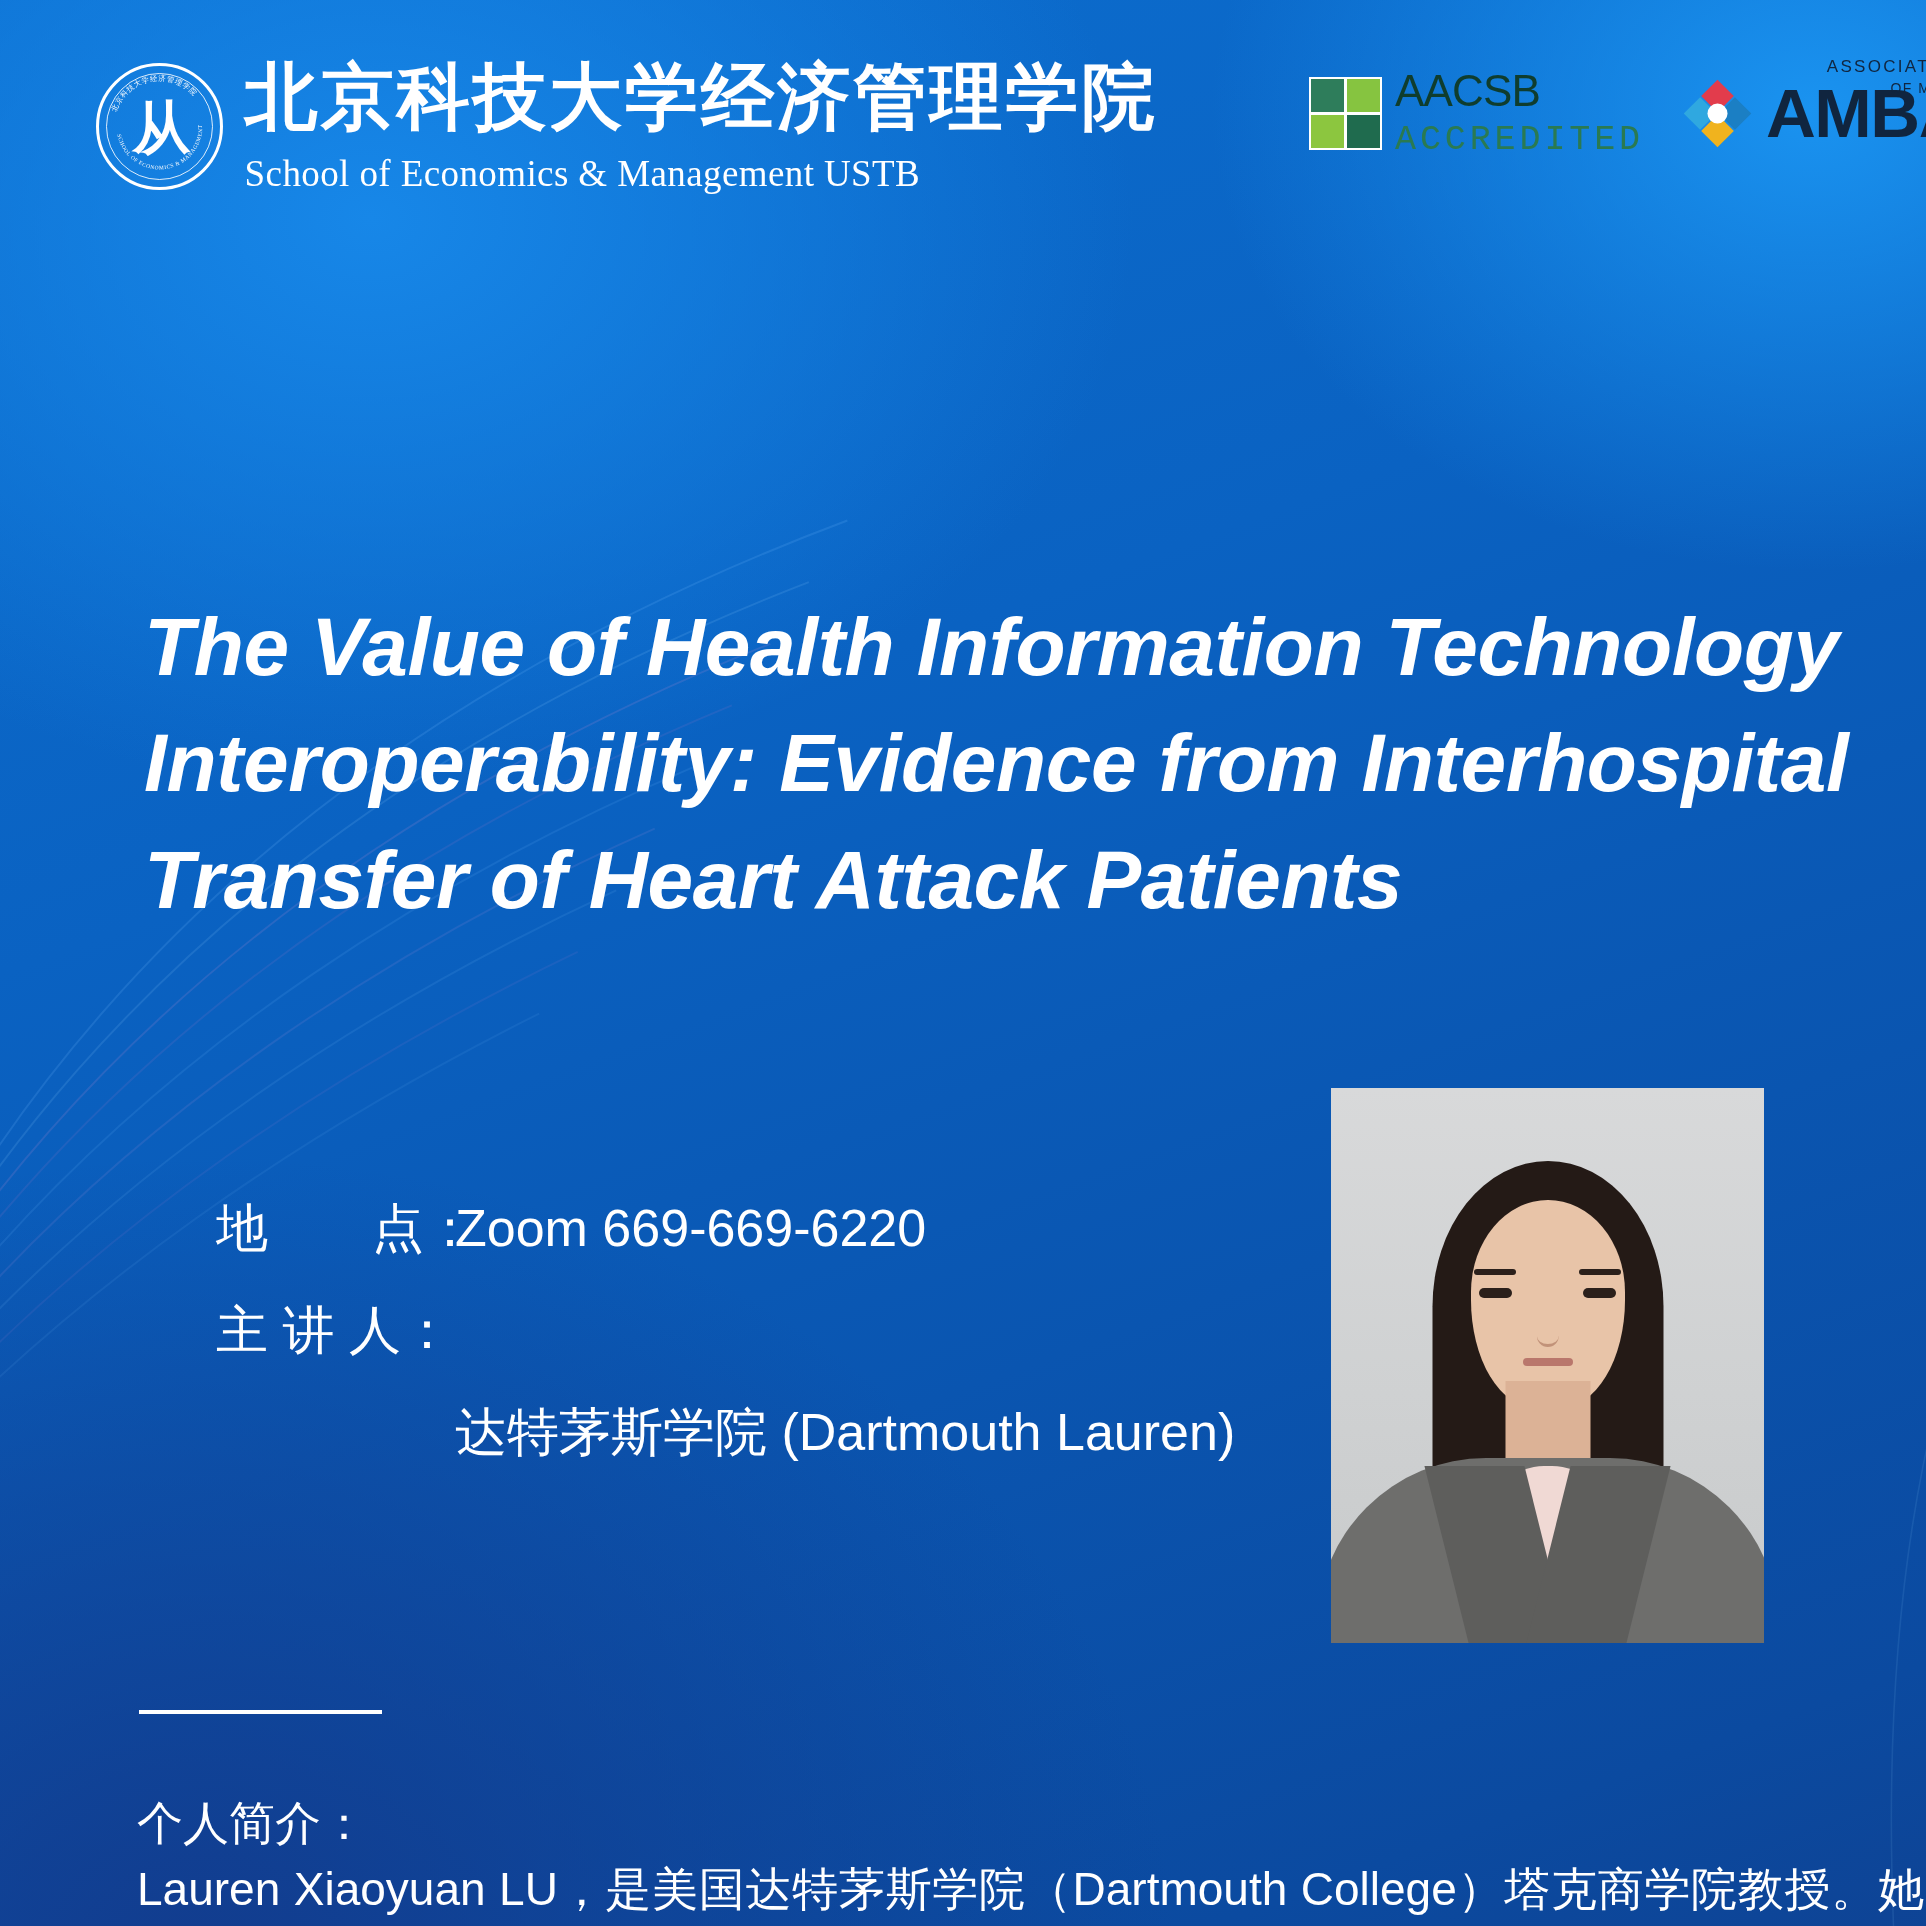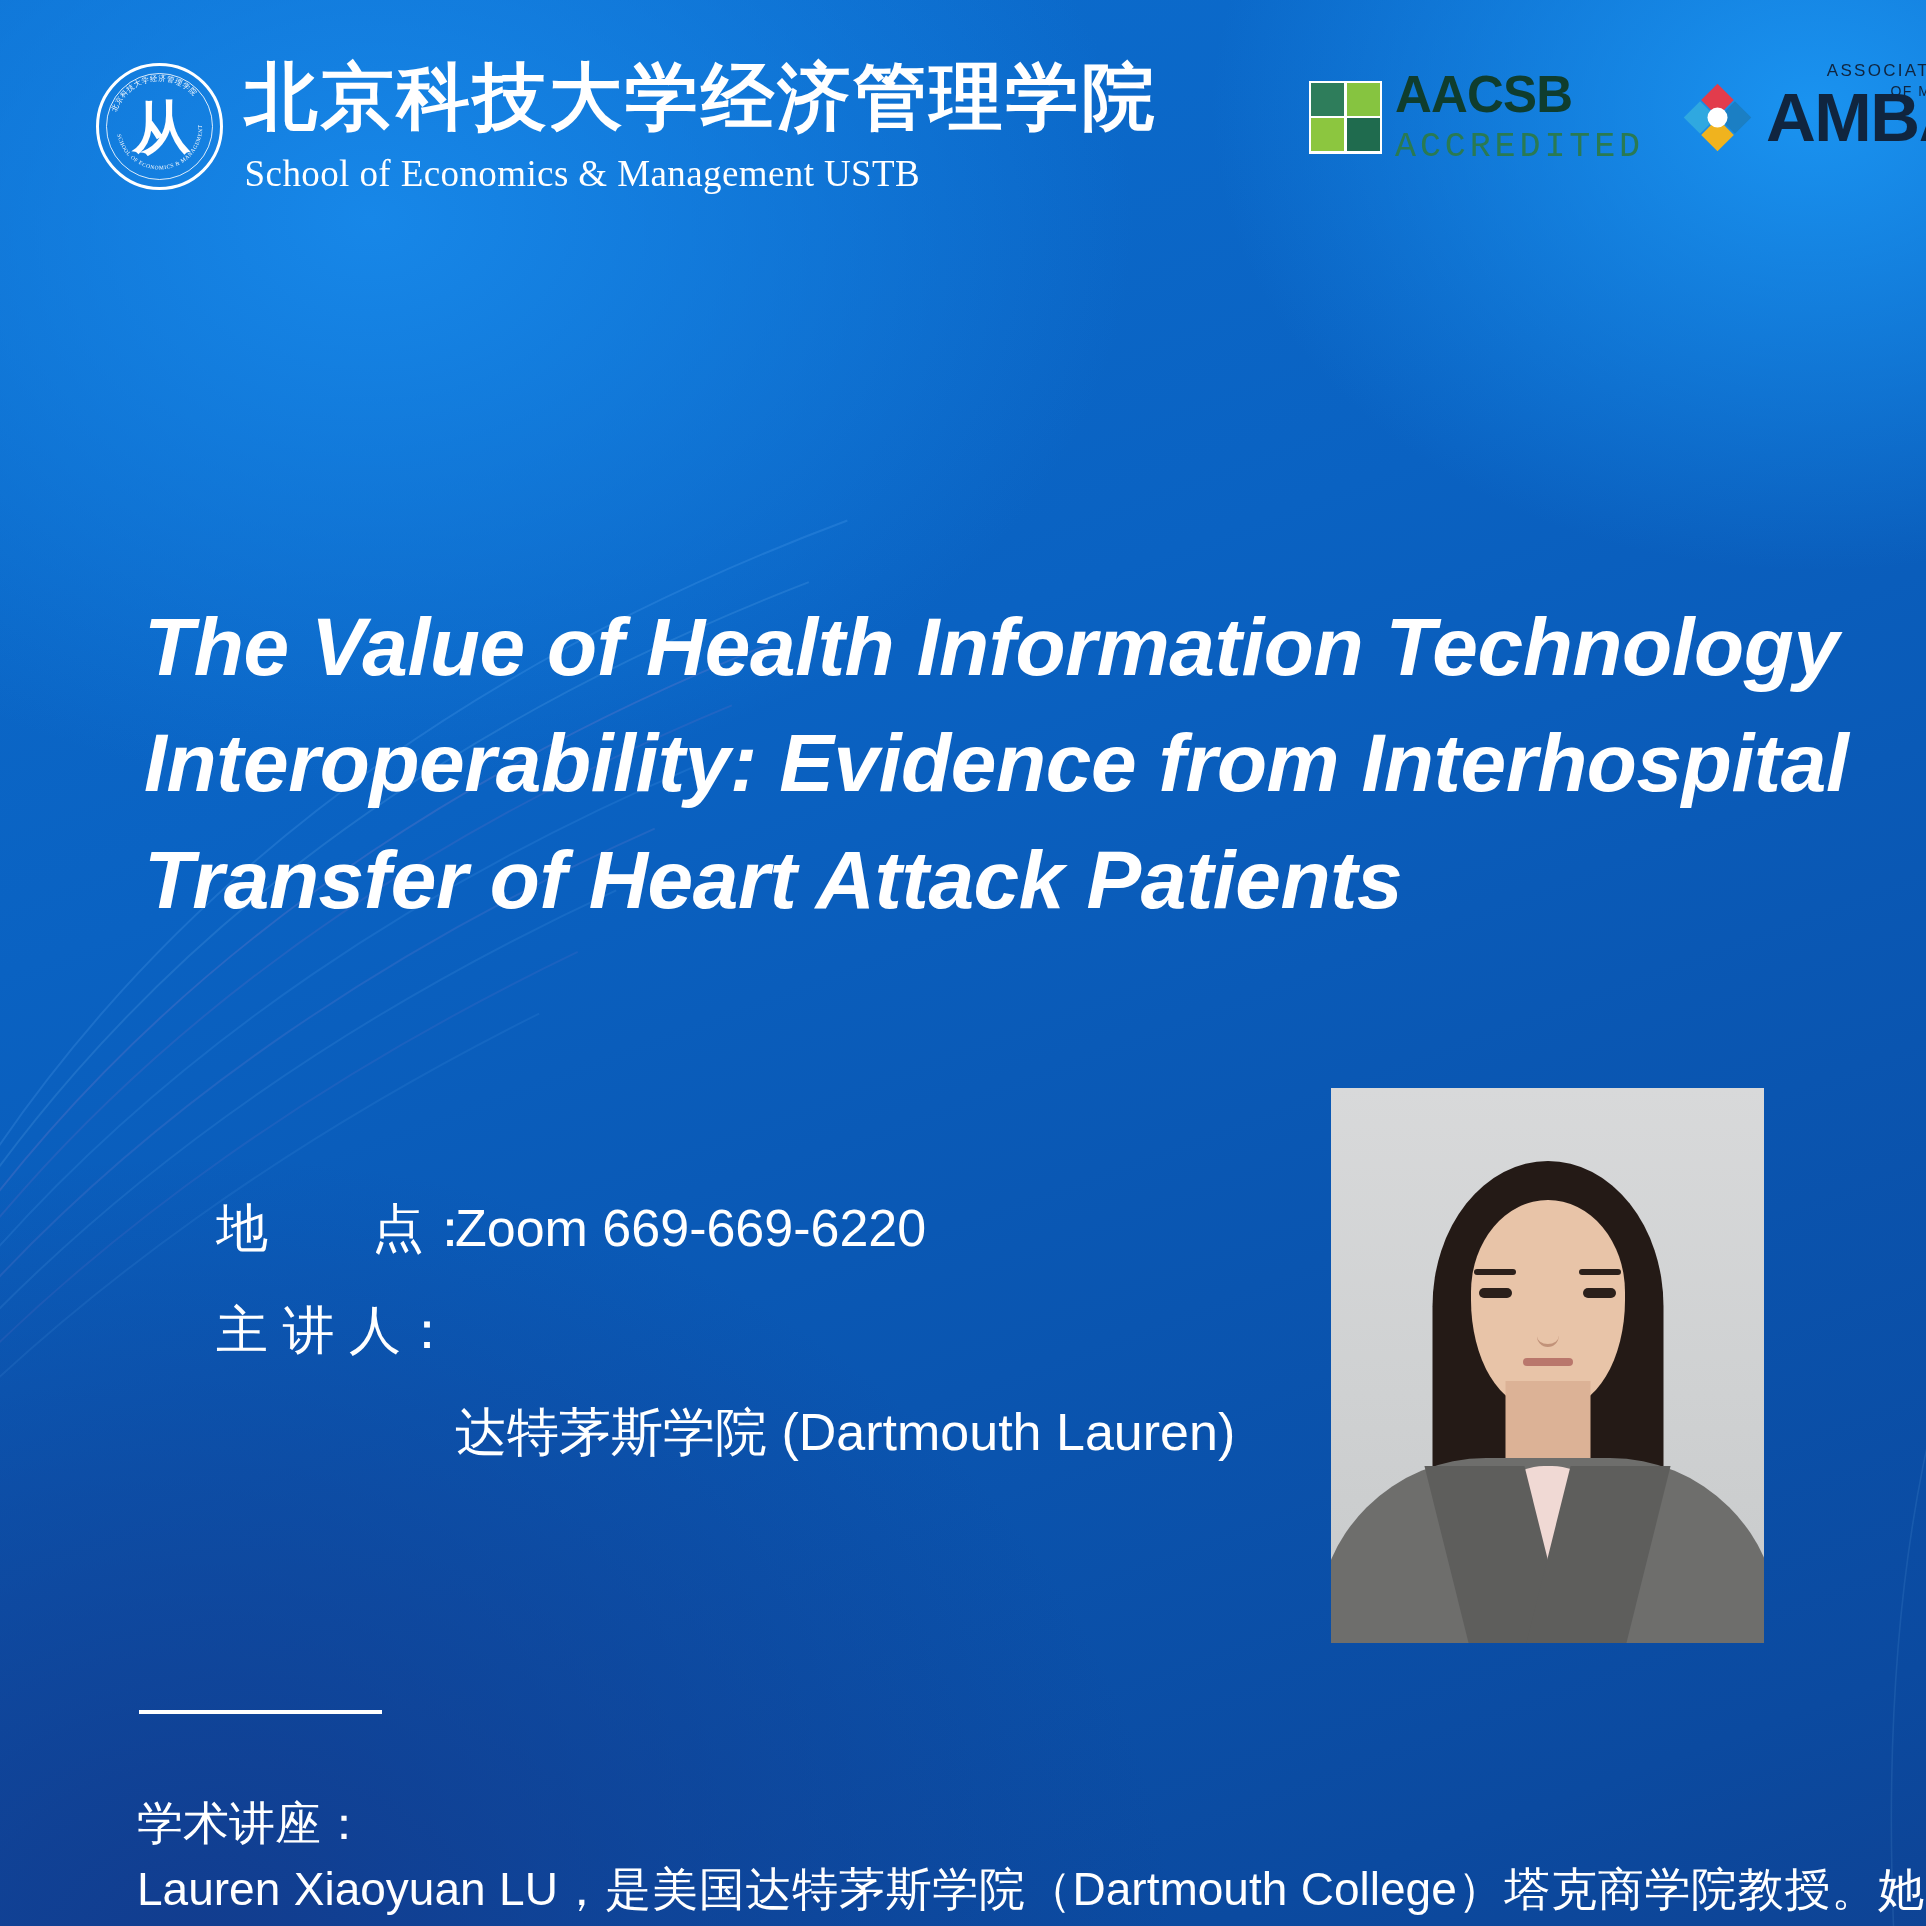--- a/index.html
+++ b/index.html
@@ -137,22 +137,22 @@
     padding: 2.3px;
     box-sizing: border-box;
   }
   .sq1 { background: #2e7d5b; }
   .sq2 { background: #86c440; }
   .sq3 { background: #8cc63f; }
   .sq4 { background: #1f6b4e; }
   .aacsb-words { line-height: 1; }
   .aacsb-main {
     font-family: "Liberation Sans", sans-serif;
-    font-weight: 700;
-    font-size: 51px;
+    font-weight: 400;
+    font-size: 44px;
     color: #0f3d2e;
     letter-spacing: -0.8px;
   }
   .aacsb-sub {
     font-family: Liberation Mono, monospace;
     font-weight: 400;
     font-size: 35px;
     color: #2a7a52;
     letter-spacing: 3.9px;
     margin-top: 10px;
@@ -507,18 +507,18 @@
     <div class="p-nose"></div>
     <div class="p-mouth"></div>
     <div class="p-neck"></div>
     <div class="p-shoulder"></div>
     <div class="p-shirt"></div>
     <div class="p-lapel-l"></div>
     <div class="p-lapel-r"></div>
   </div>
 
   <div class="bio">
-    <div class="bio-head">学术讲座：</div>
+    <div class="bio-head">个人简介：</div>
     <div class="bio-body">Lauren Xiaoyuan LU，是美国达特茅斯学院（Dartmouth College）塔克商学院教授。她于2000年在美国斯坦福大学获工业工程与工程管理专业硕士学位，于2007年在美国西北大学获经济管理与战略专业博士学位。她的主要研究兴趣是医疗运营与分析，零售运营与分析和供应链管理。她的研究成果发表在Management Science, Manufacturing and Service Operations Management, Production and Operations Management和Operations Research等国际顶级学术期刊。在2011、2012、2014、2015年获得Management Science期刊杰出服务奖；2010年获得MSOM期刊杰出服务奖；目前在国际顶级学术期刊Management Science和MSOM担任副主编，在POM担任高级编辑。</div>
   </div>
 
 </div>
 
 
 </body></html>

